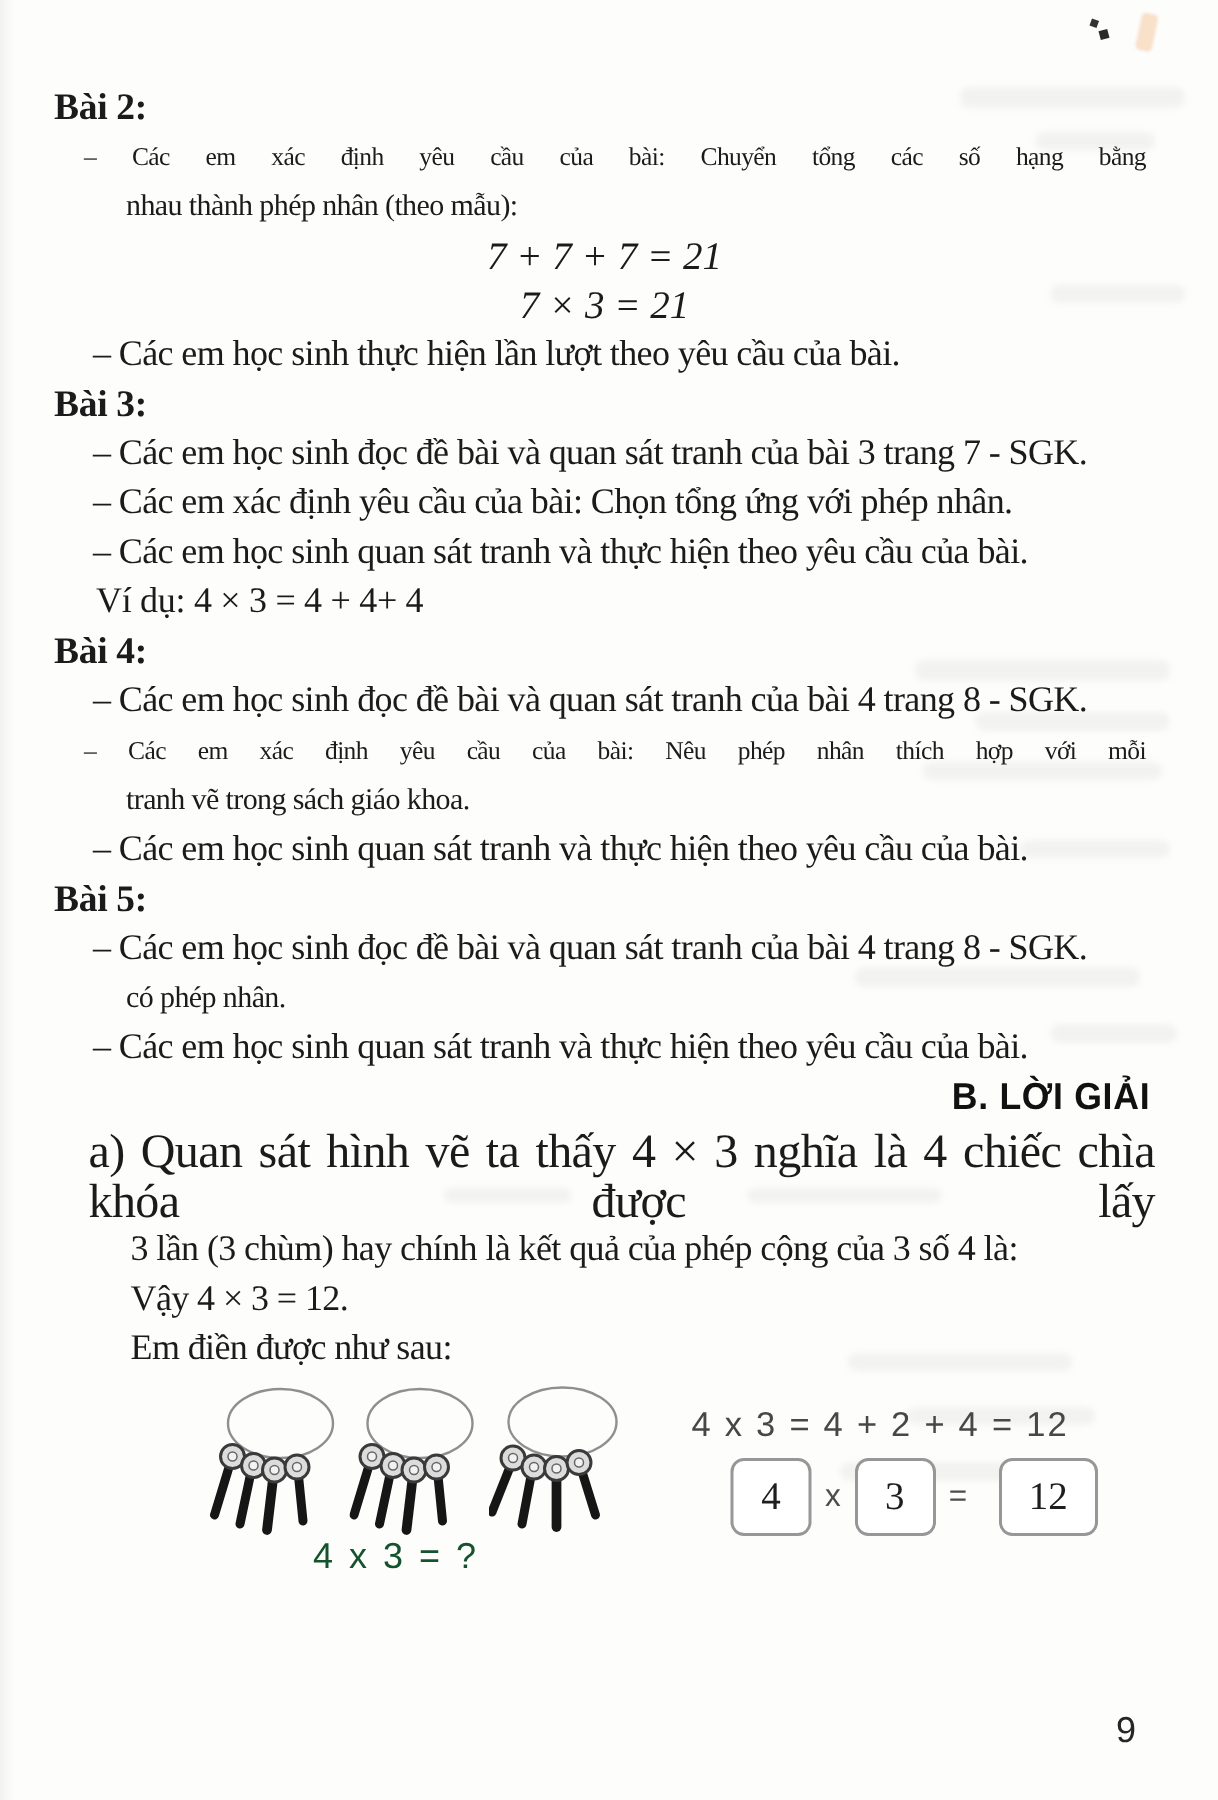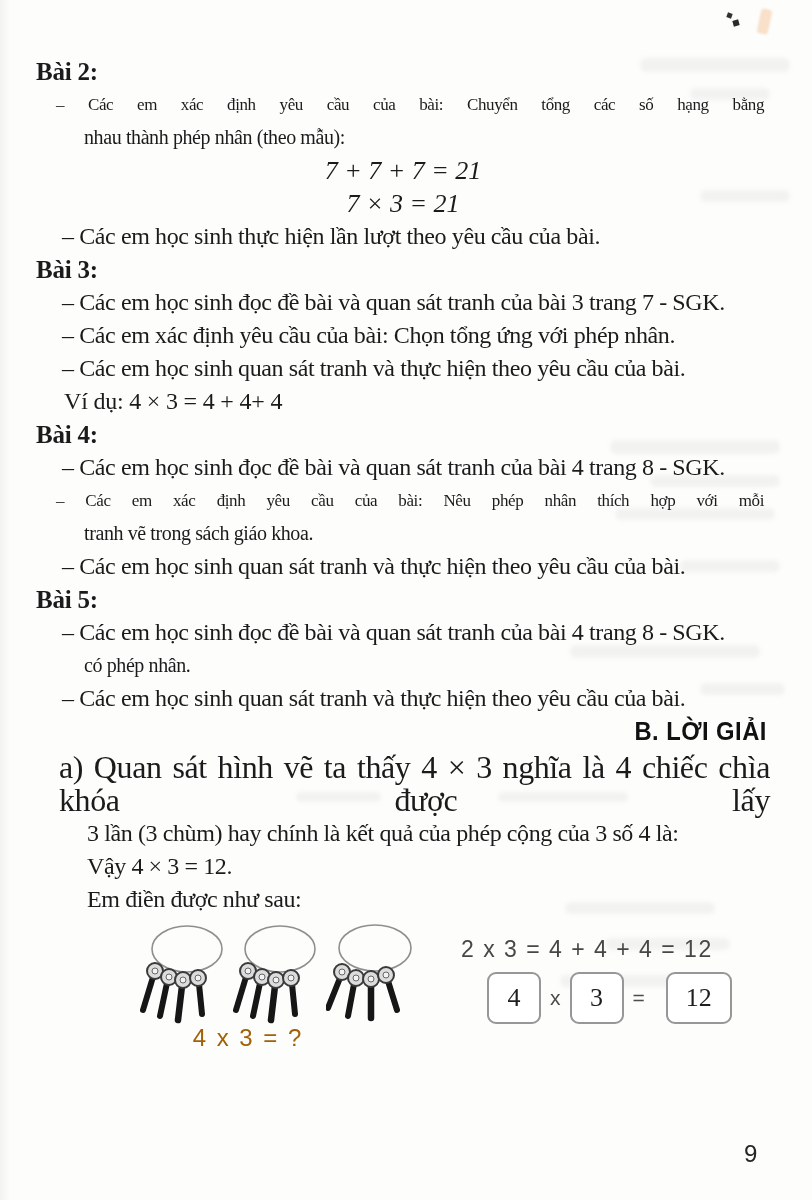--- a/index.html
+++ b/index.html
@@ -30,22 +30,22 @@
 
   .ajl { margin-left:59px; width:711px; font-size:32px; line-height:33px; letter-spacing:-0.4px;
          text-align:justify; text-align-last:justify; }
   .acont { margin-left:87px; font-size:24px; line-height:33px; letter-spacing:-0.4px; }
 
   .figure { position:relative; height:150px; margin-top:6px; }
   .bunch { position:absolute; top:0; }
   .bunch.one   { left:140px; }
   .bunch.two   { left:233px; }
   .bunch.three { left:326px; }
-  .figcap { position:absolute; left:148px; top:102px; width:200px; text-align:center;
-    font-family:"Liberation Sans","DejaVu Sans",sans-serif; font-size:24px; color:#a16207;
+  .figcap { position:absolute; left:164px; top:102px; width:200px; text-align:center;
+    font-family:"Liberation Sans","DejaVu Sans",sans-serif; font-size:24px; color:#14532d;
     letter-spacing:2px; }
   .figeq { position:absolute; left:461px; top:14px;
     font-family:"Liberation Sans","DejaVu Sans",sans-serif; font-size:23px; color:#474747;
     letter-spacing:1.5px; }
   .boxrow { position:absolute; left:487px; top:50px; display:flex; align-items:center; }
   .numbox { width:50px; height:48px; border:2px solid #979797; border-radius:9px;
     display:flex; align-items:center; justify-content:center; background:#fff;
     font-size:26px; color:#1e1e1e; }
   .numbox.wide { width:62px;margin-left:12px; }
   .op { font-family:"Liberation Sans","DejaVu Sans",sans-serif; font-size:21px; color:#4d4d4d;
@@ -184,21 +184,21 @@
           </g>
           <g stroke="#666" stroke-width="1" fill="#f2f2f2">
             <circle cx="16" cy="50" r="3"></circle>
               <circle cx="30" cy="56" r="3"></circle>
             <circle cx="45" cy="57" r="3"></circle>
               <circle cx="60" cy="53" r="3"></circle>
           </g>
         </svg>
 
         <div class="figcap">4 x 3 = ?</div>
-        <div class="figeq">2 x 3 = 4 + 4 + 4 = 12</div>
+        <div class="figeq">4 x 3 = 4 + 2 + 4 = 12</div>
 
         <div class="boxrow">
           <div class="numbox">4</div>
           <div class="op">x</div>
           <div class="numbox">3</div>
           <div class="op">=</div>
           <div class="numbox wide">12</div>
         </div>
       </div>
     </div>

